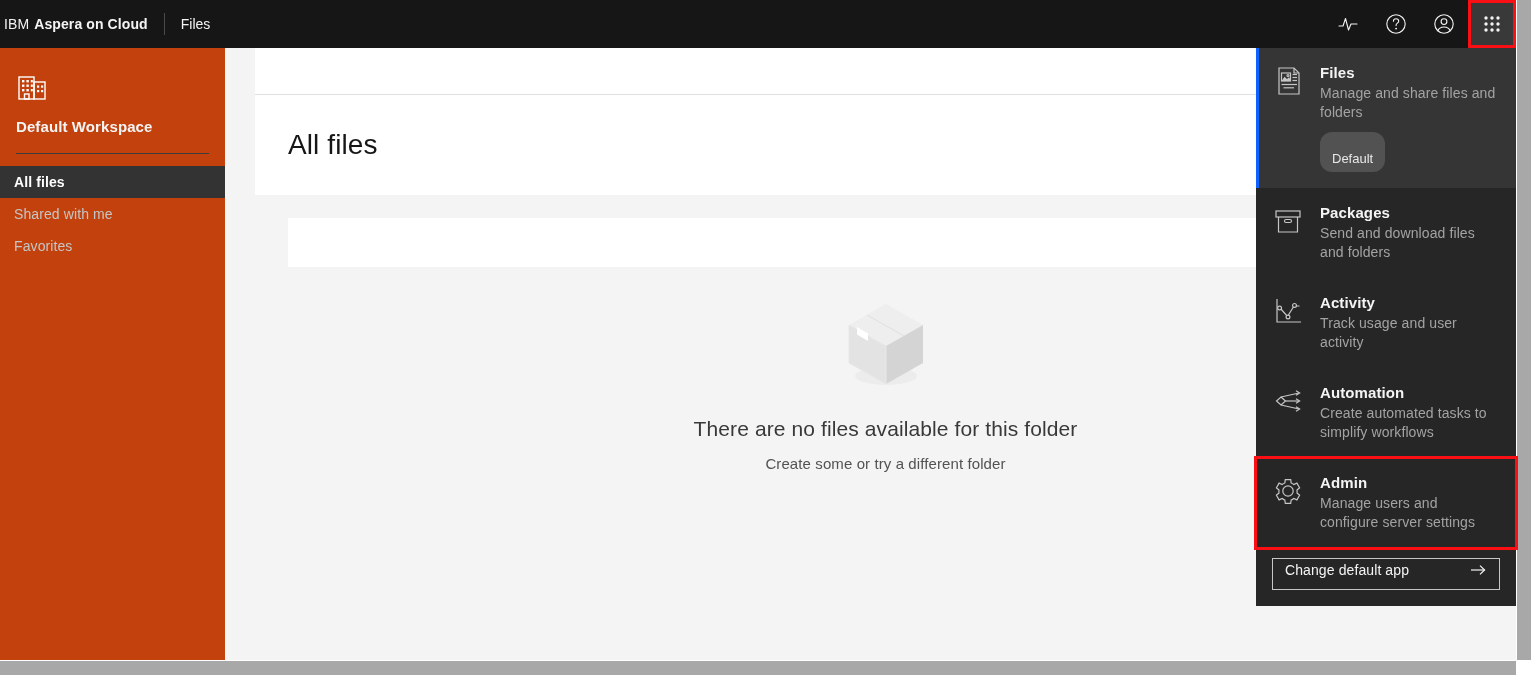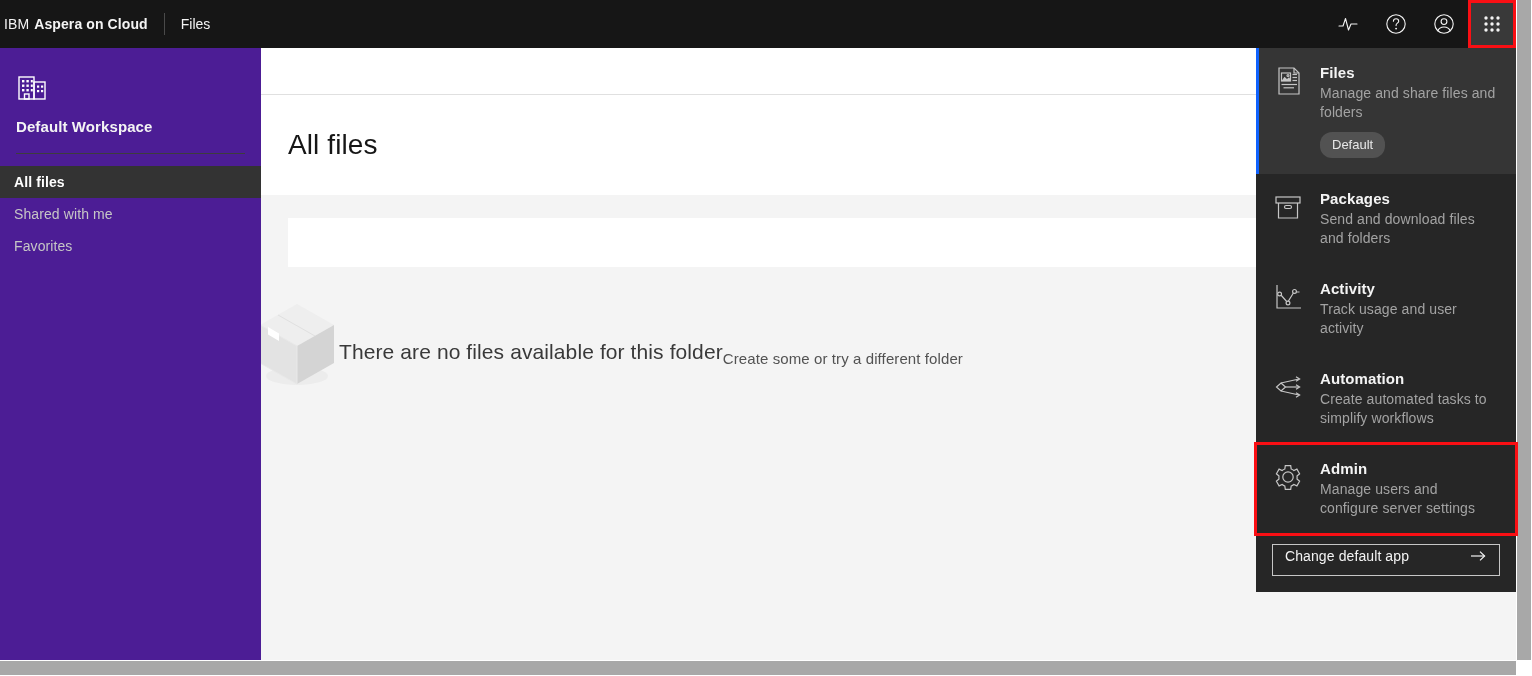--- a/index.html
+++ b/index.html
@@ -52,22 +52,22 @@
     background: #393939;
   }
   .hdr-btn.highlighted {
     outline: 3px solid #fa0f14;
     outline-offset: -3px;
   }
 
   
   .sidebar {
     position: absolute; top: 48px; left: 0;
-    width: 261px; height: 612px;
-    background: #4c1d95;
+    width: 225px; height: 612px;
+    background: #c2410c;
     z-index: 20;
   }
   .ws-block { padding: 22px 16px 0 16px; }
   .ws-icon { width: 34px; height: 34px; margin-bottom: 14px; }
   .ws-name {
     font-size: 15px; font-weight: 700; color: #f4f4f4;
     letter-spacing: .1px;
   }
   .ws-divider {
     margin: 18px 16px 0 16px;
@@ -106,21 +106,21 @@
   }
   .card-band {
     padding-top: 23px; padding-left: 33px;
   }
   .content-card {
     background: #ffffff;
     height: 49px;
     width: 100%;
   }
   .empty-state {
-    display: flex; flex-direction: row;
+    display: flex; flex-direction: column;
     align-items: center;
     padding-top: 33px;
   }
   .box-illustration {
     width: 84px; height: 92px; margin-bottom: 25px;
   }
   .empty-title {
     font-size: 21px; color: #393939; font-weight: 400;
     letter-spacing: .1px; margin-bottom: 14px;
   }
@@ -165,21 +165,21 @@
     letter-spacing: .1px; margin-bottom: 3px;
   }
   .sw-desc {
     font-size: 14px; color: #a3a3a3; line-height: 19px;
     letter-spacing: .1px;
   }
   .sw-badge {
     display: inline-block; margin-top: 10px;
     background: #525252; color: #e8e8e8;
     font-size: 13px; line-height: 1;
-    padding: 6px 12px 7px 12px;
+    padding: 20px 12px 7px 12px;
     border-radius: 12px;
   }
   .sw-footer { padding: 10px 16px 16px 16px; }
   .change-btn {
     display: flex; align-items: center; justify-content: space-between;
     border: 1px solid #c6c6c6;
     color: #f4f4f4; font-size: 14px;
     height: 32px; padding: 0 12px 8px 12px;
     letter-spacing: .1px;
     background: transparent;

